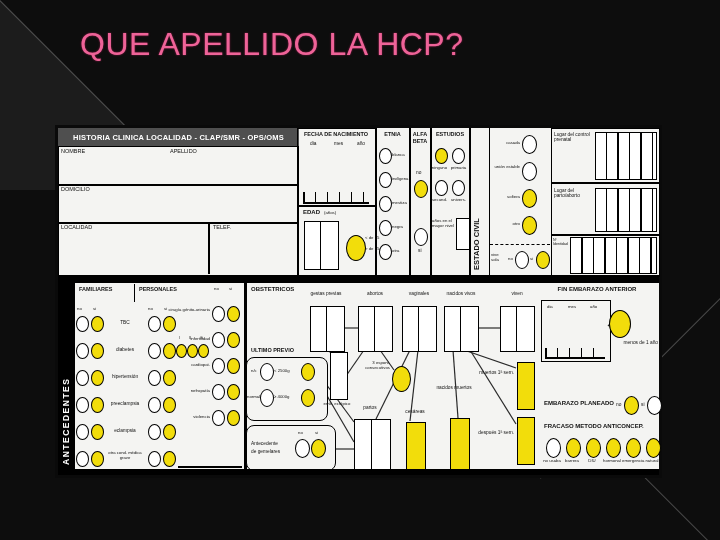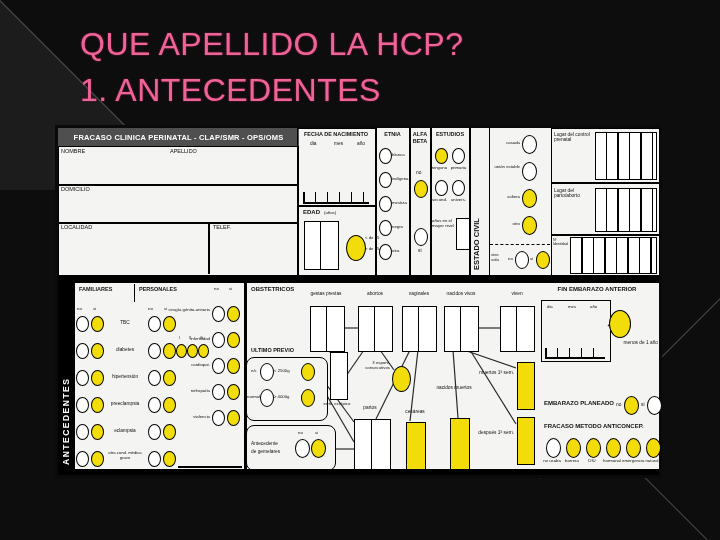--- a/index.html
+++ b/index.html
@@ -47,26 +47,25 @@
 </head>
 <body>
 
 <div class="stage">
   <div class="abs tri"></div>
   <div class="abs diagA"></div>
   <div class="abs diagB"></div>
   <div class="abs diagC"></div>
 
   <div class="abs title1">QUE APELLIDO LA HCP?</div>
-  <div class="abs title2">1. ANTECEDENTES</div>
 
   <div class="abs form">
 
     <div class="abs hbar" style="left:0;top:0;width:241px;height:18px;">
-      <span>FRACASO CLINICA PERINATAL - CLAP/SMR - OPS/OMS</span>
+      <span>HISTORIA CLINICA LOCALIDAD - CLAP/SMR - OPS/OMS</span>
     </div>
     <div class="abs bx" style="left:0;top:18px;width:239px;height:38px;"></div>
     <div class="abs lab" style="left:3px;top:20px;">NOMBRE</div>
     <div class="abs lab" style="left:112px;top:20px;">APELLIDO</div>
     <div class="abs bx" style="left:0;top:56px;width:239px;height:38px;"></div>
     <div class="abs lab" style="left:3px;top:58px;">DOMICILIO</div>
     <div class="abs bx" style="left:0;top:94px;width:239px;height:53px;"></div>
     <div class="abs lab" style="left:3px;top:96px;">LOCALIDAD</div>
     <div class="abs vline" style="left:150px;top:95px;width:1.5px;height:51px;"></div>
     <div class="abs lab" style="left:155px;top:96px;">TELEF.</div>

